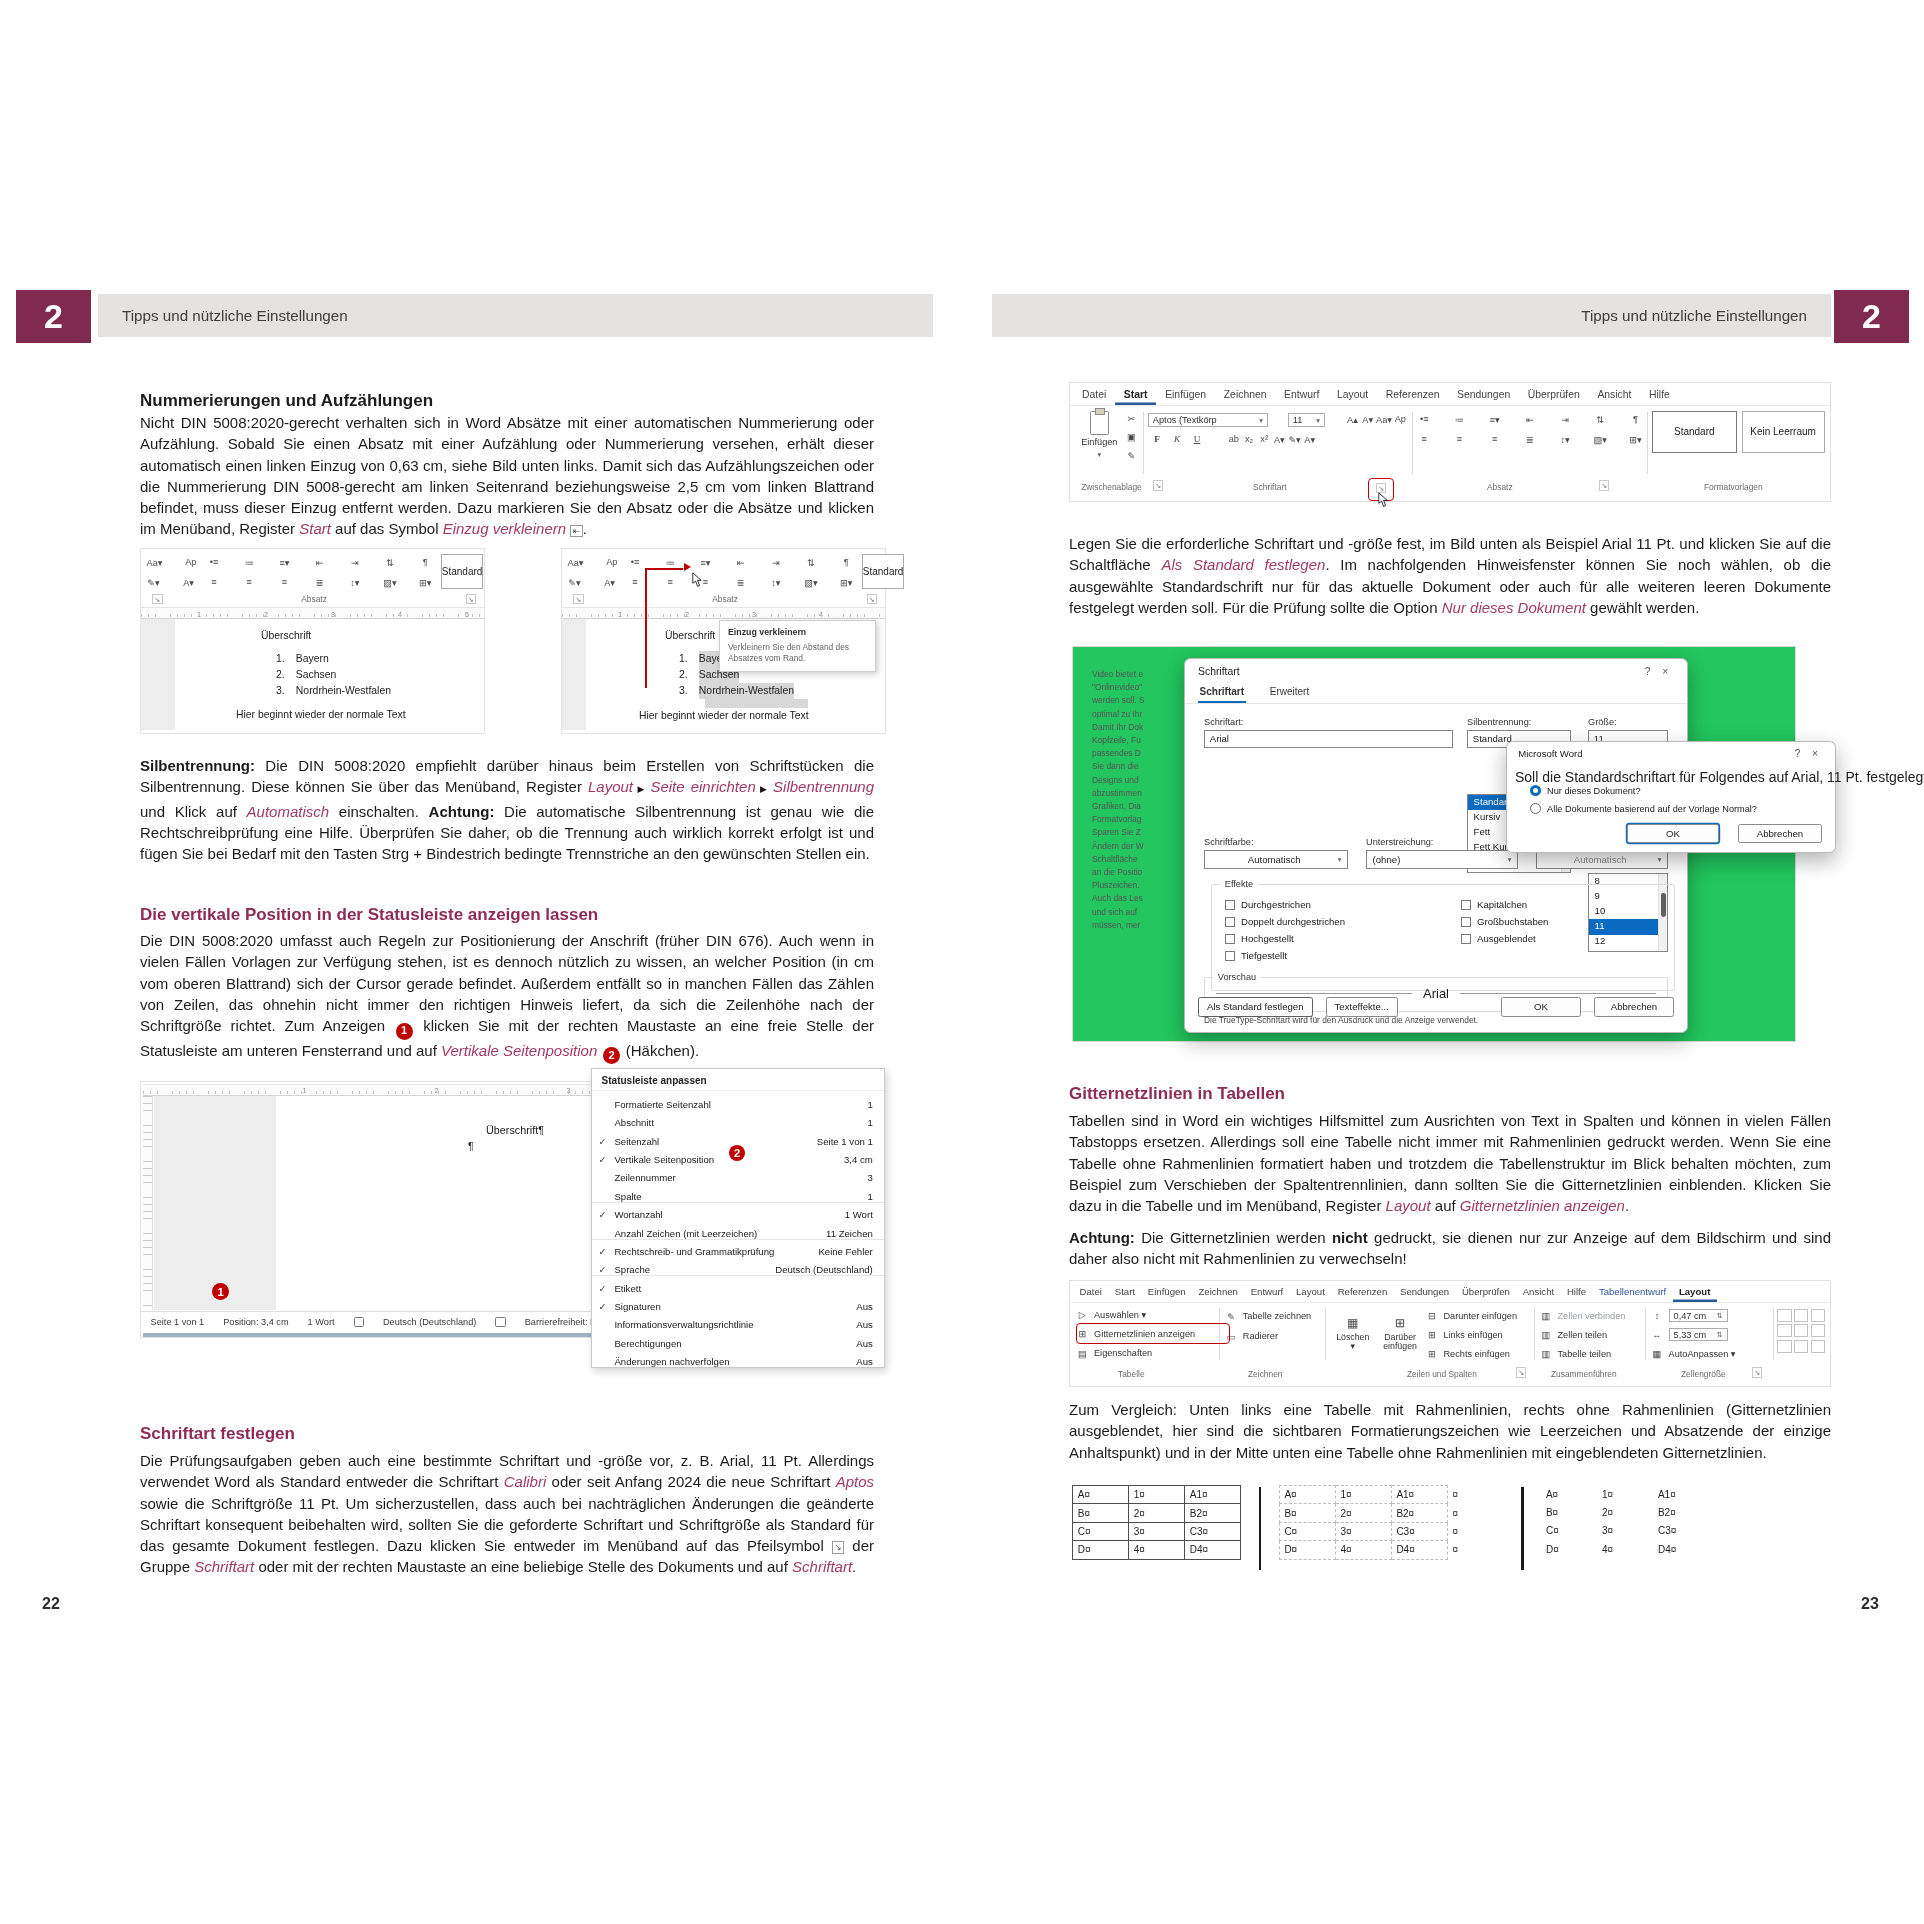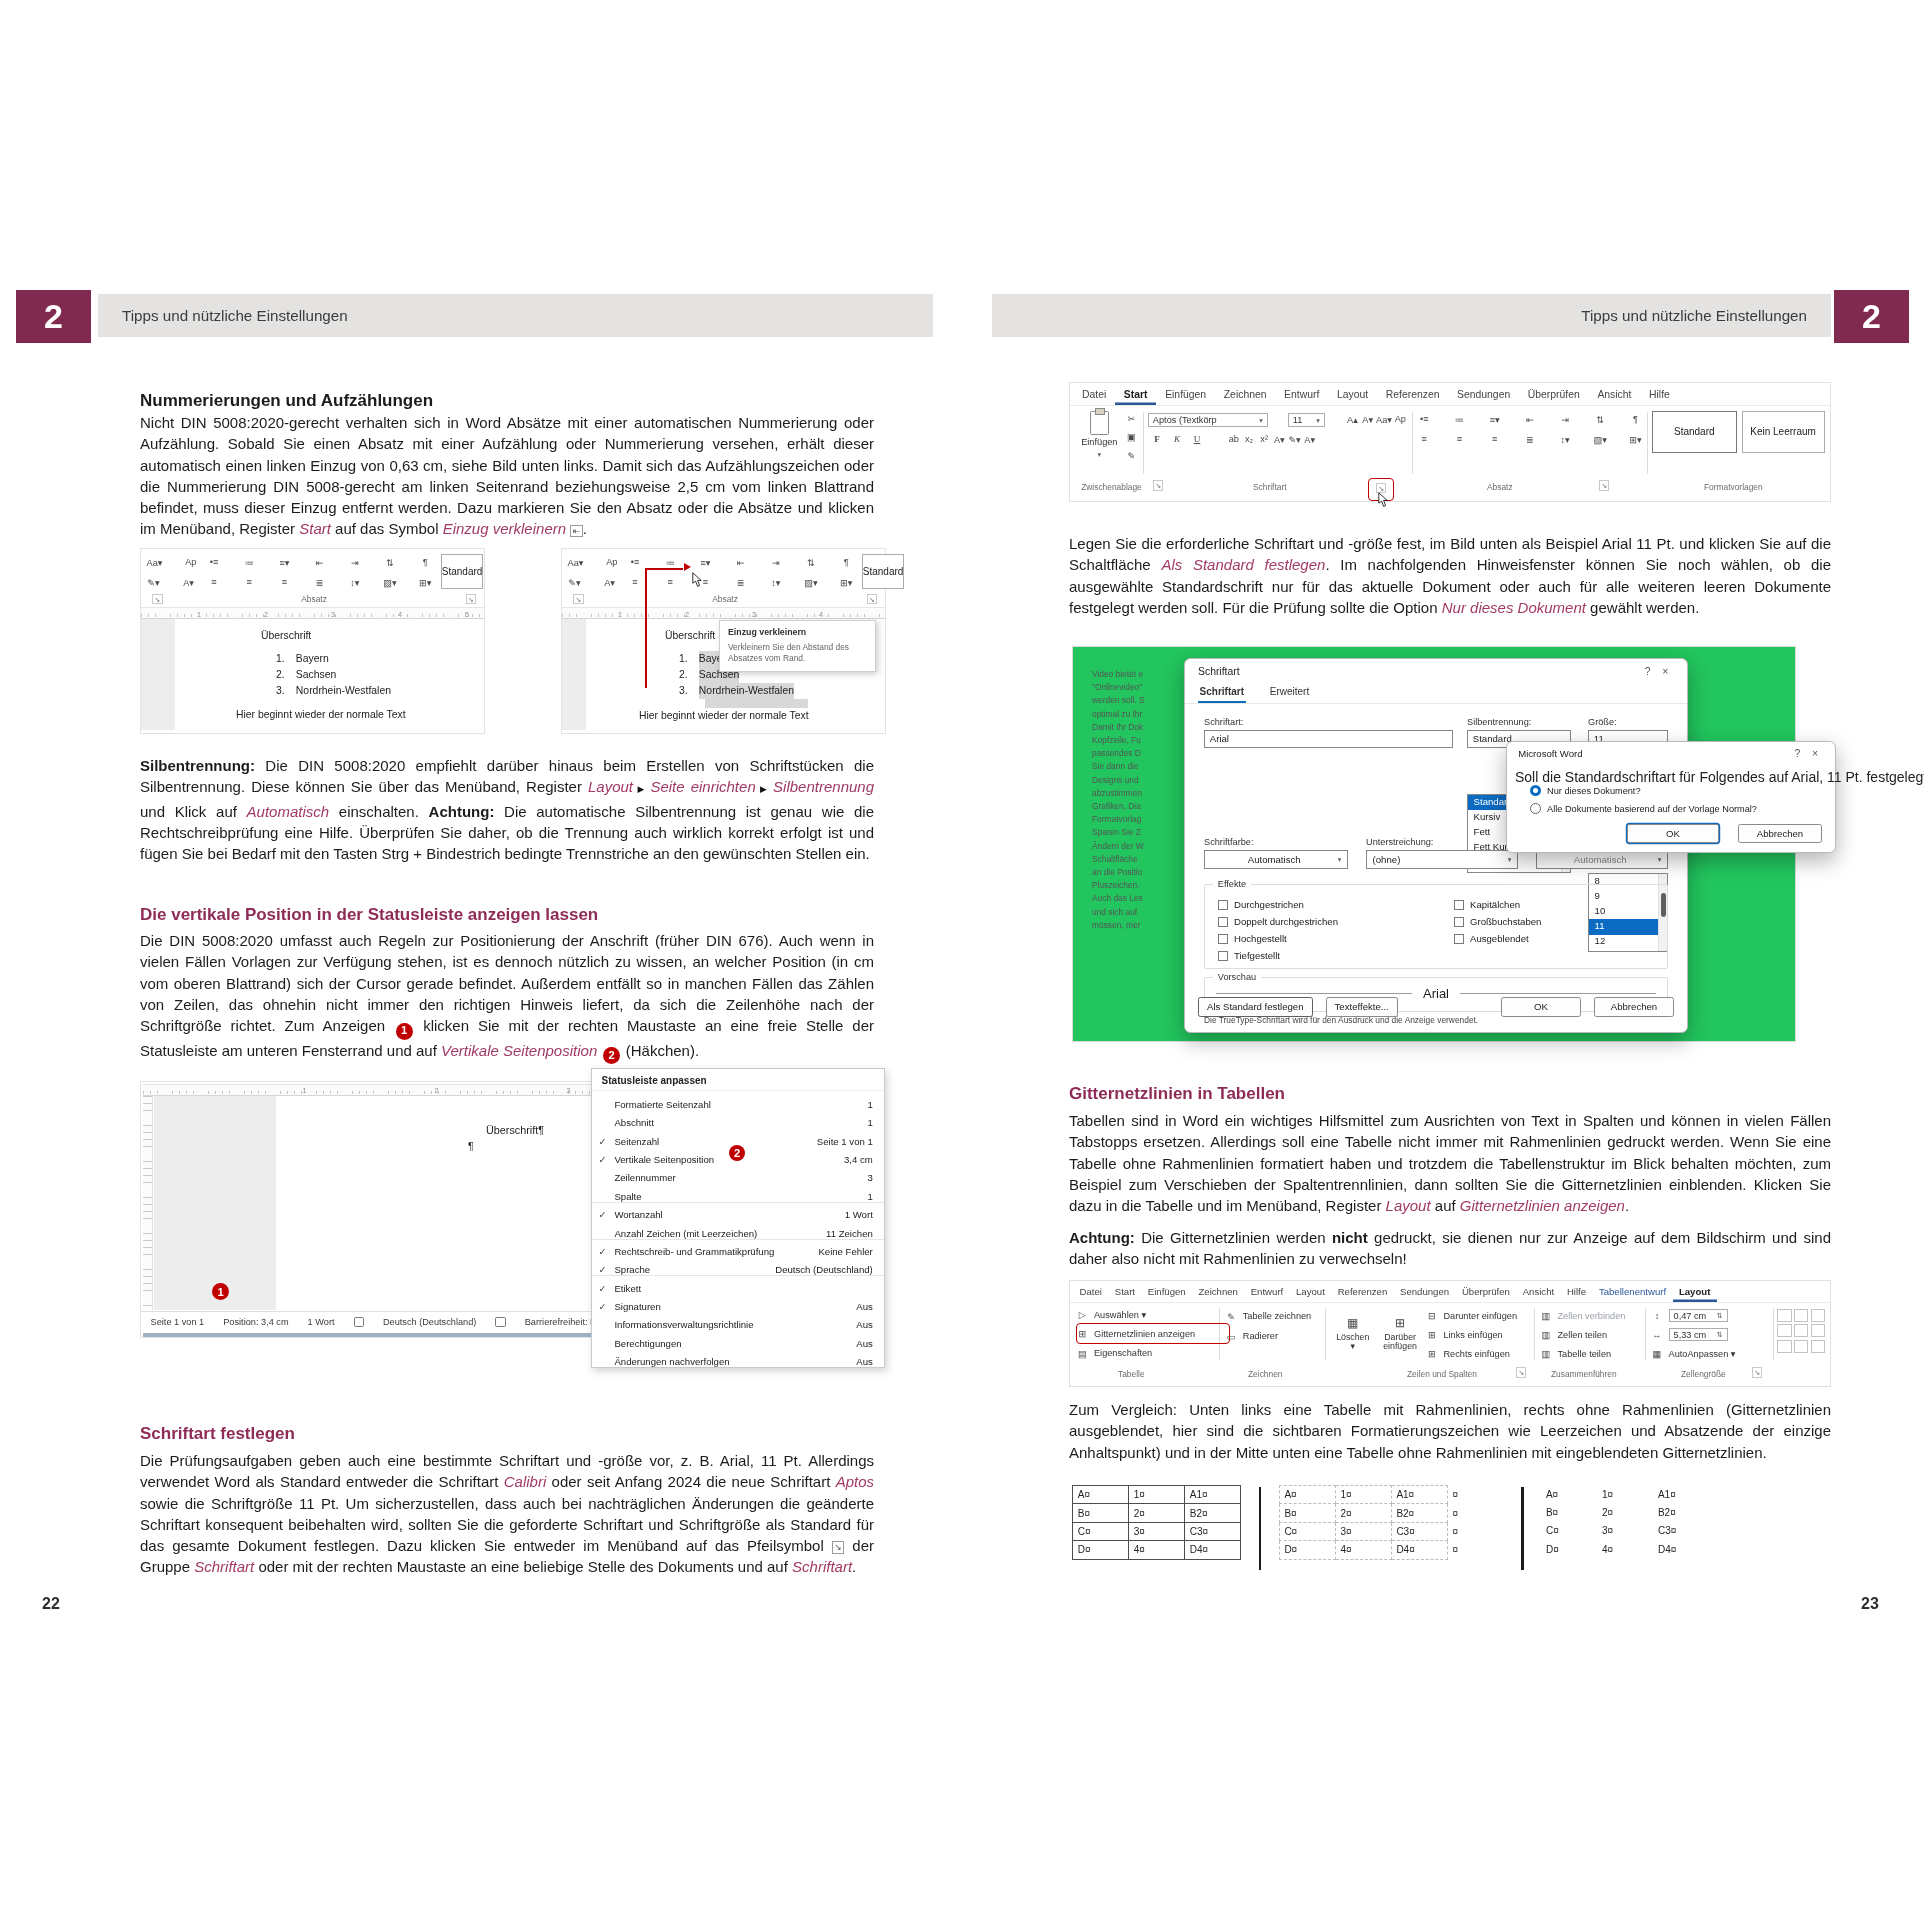--- a/index.html
+++ b/index.html
@@ -577,21 +577,21 @@
           <span class="da">▾</span>
         </div>
     <div class="abs combo" style="left:181px;top:191px;width:152px;height:19px">
           <span>(ohne)</span>
           <span class="da">▾</span>
         </div>
     <div class="abs combo dis" style="left:351px;top:191px;width:132px;height:19px">
           <span style="margin:0 auto">Automatisch</span>
           <span class="da">▾</span>
         </div>
-    <div class="fset" style="left:19px;top:225px;width:464px;height:85px">
+    <div class="fset" style="left:26px;top:225px;width:464px;height:107px">
       <span class="legend">Effekte</span>
       <div class="abs" style="left:13px;top:11.2px">
             <div class="chk">
               <span class="cbox"></span>
               <span>Durchgestrichen</span>
             </div>
             <div class="chk">
               <span class="cbox"></span>
               <span>Doppelt durchgestrichen</span>
             </div>

